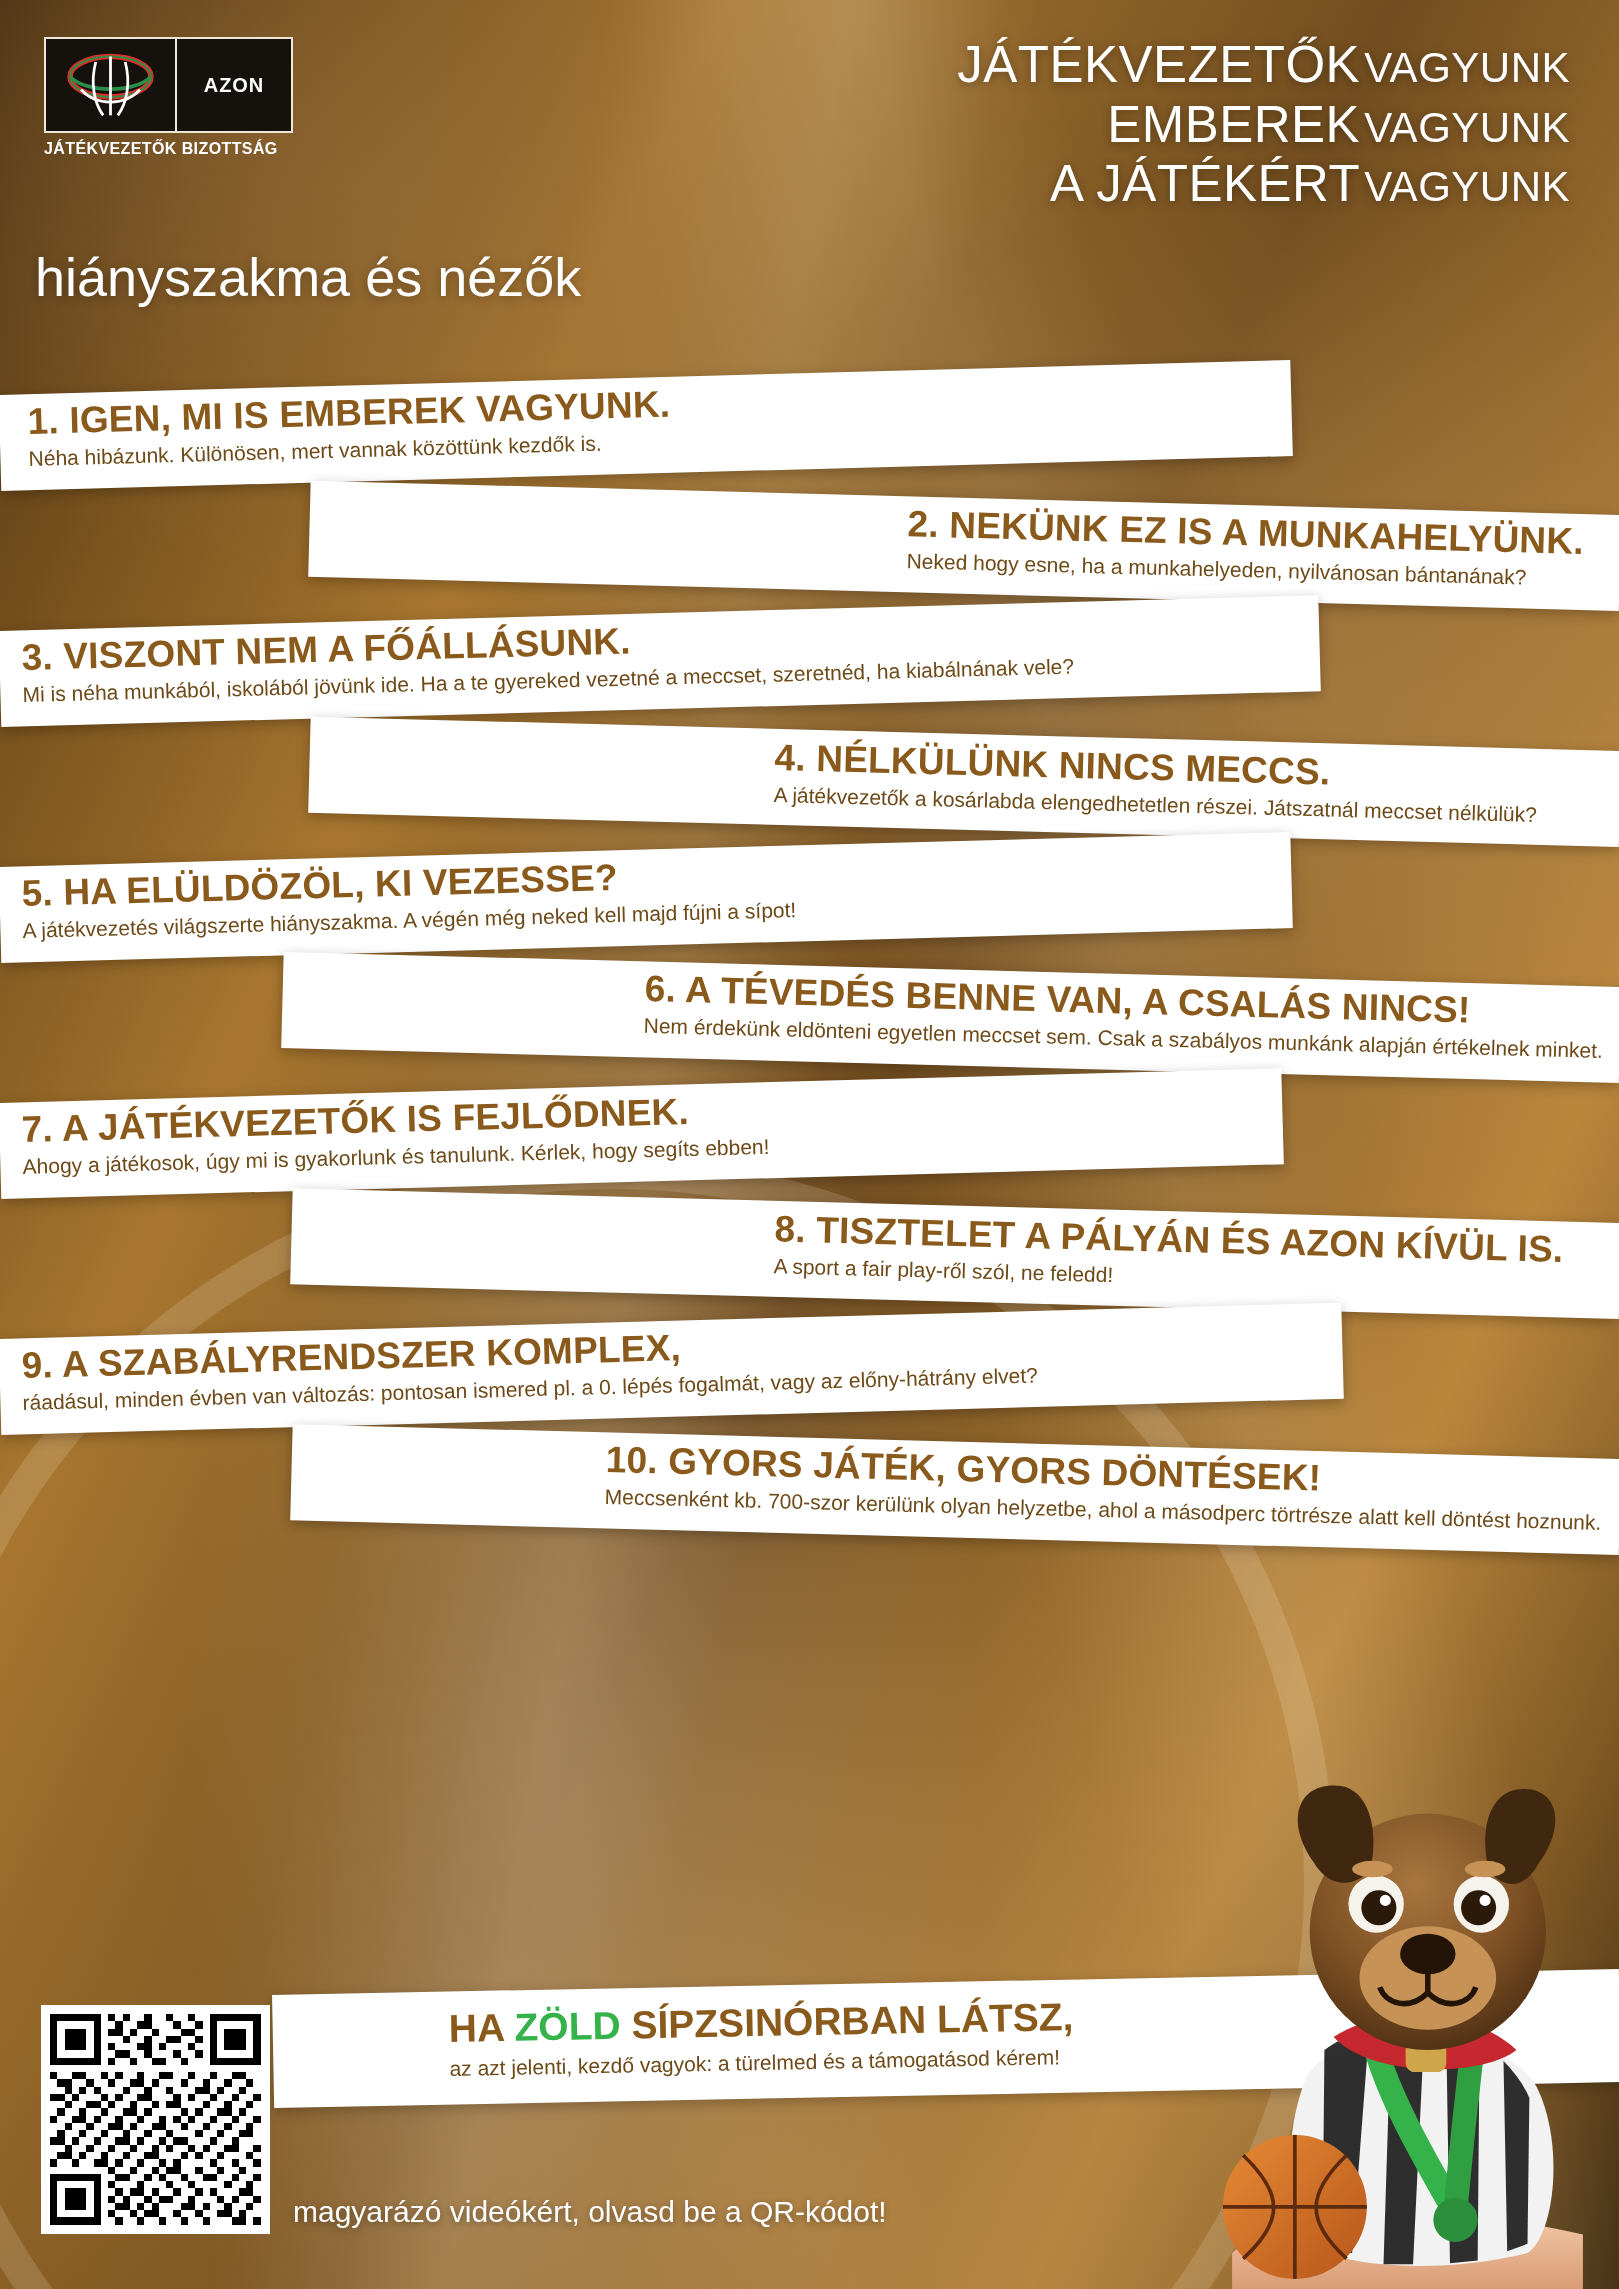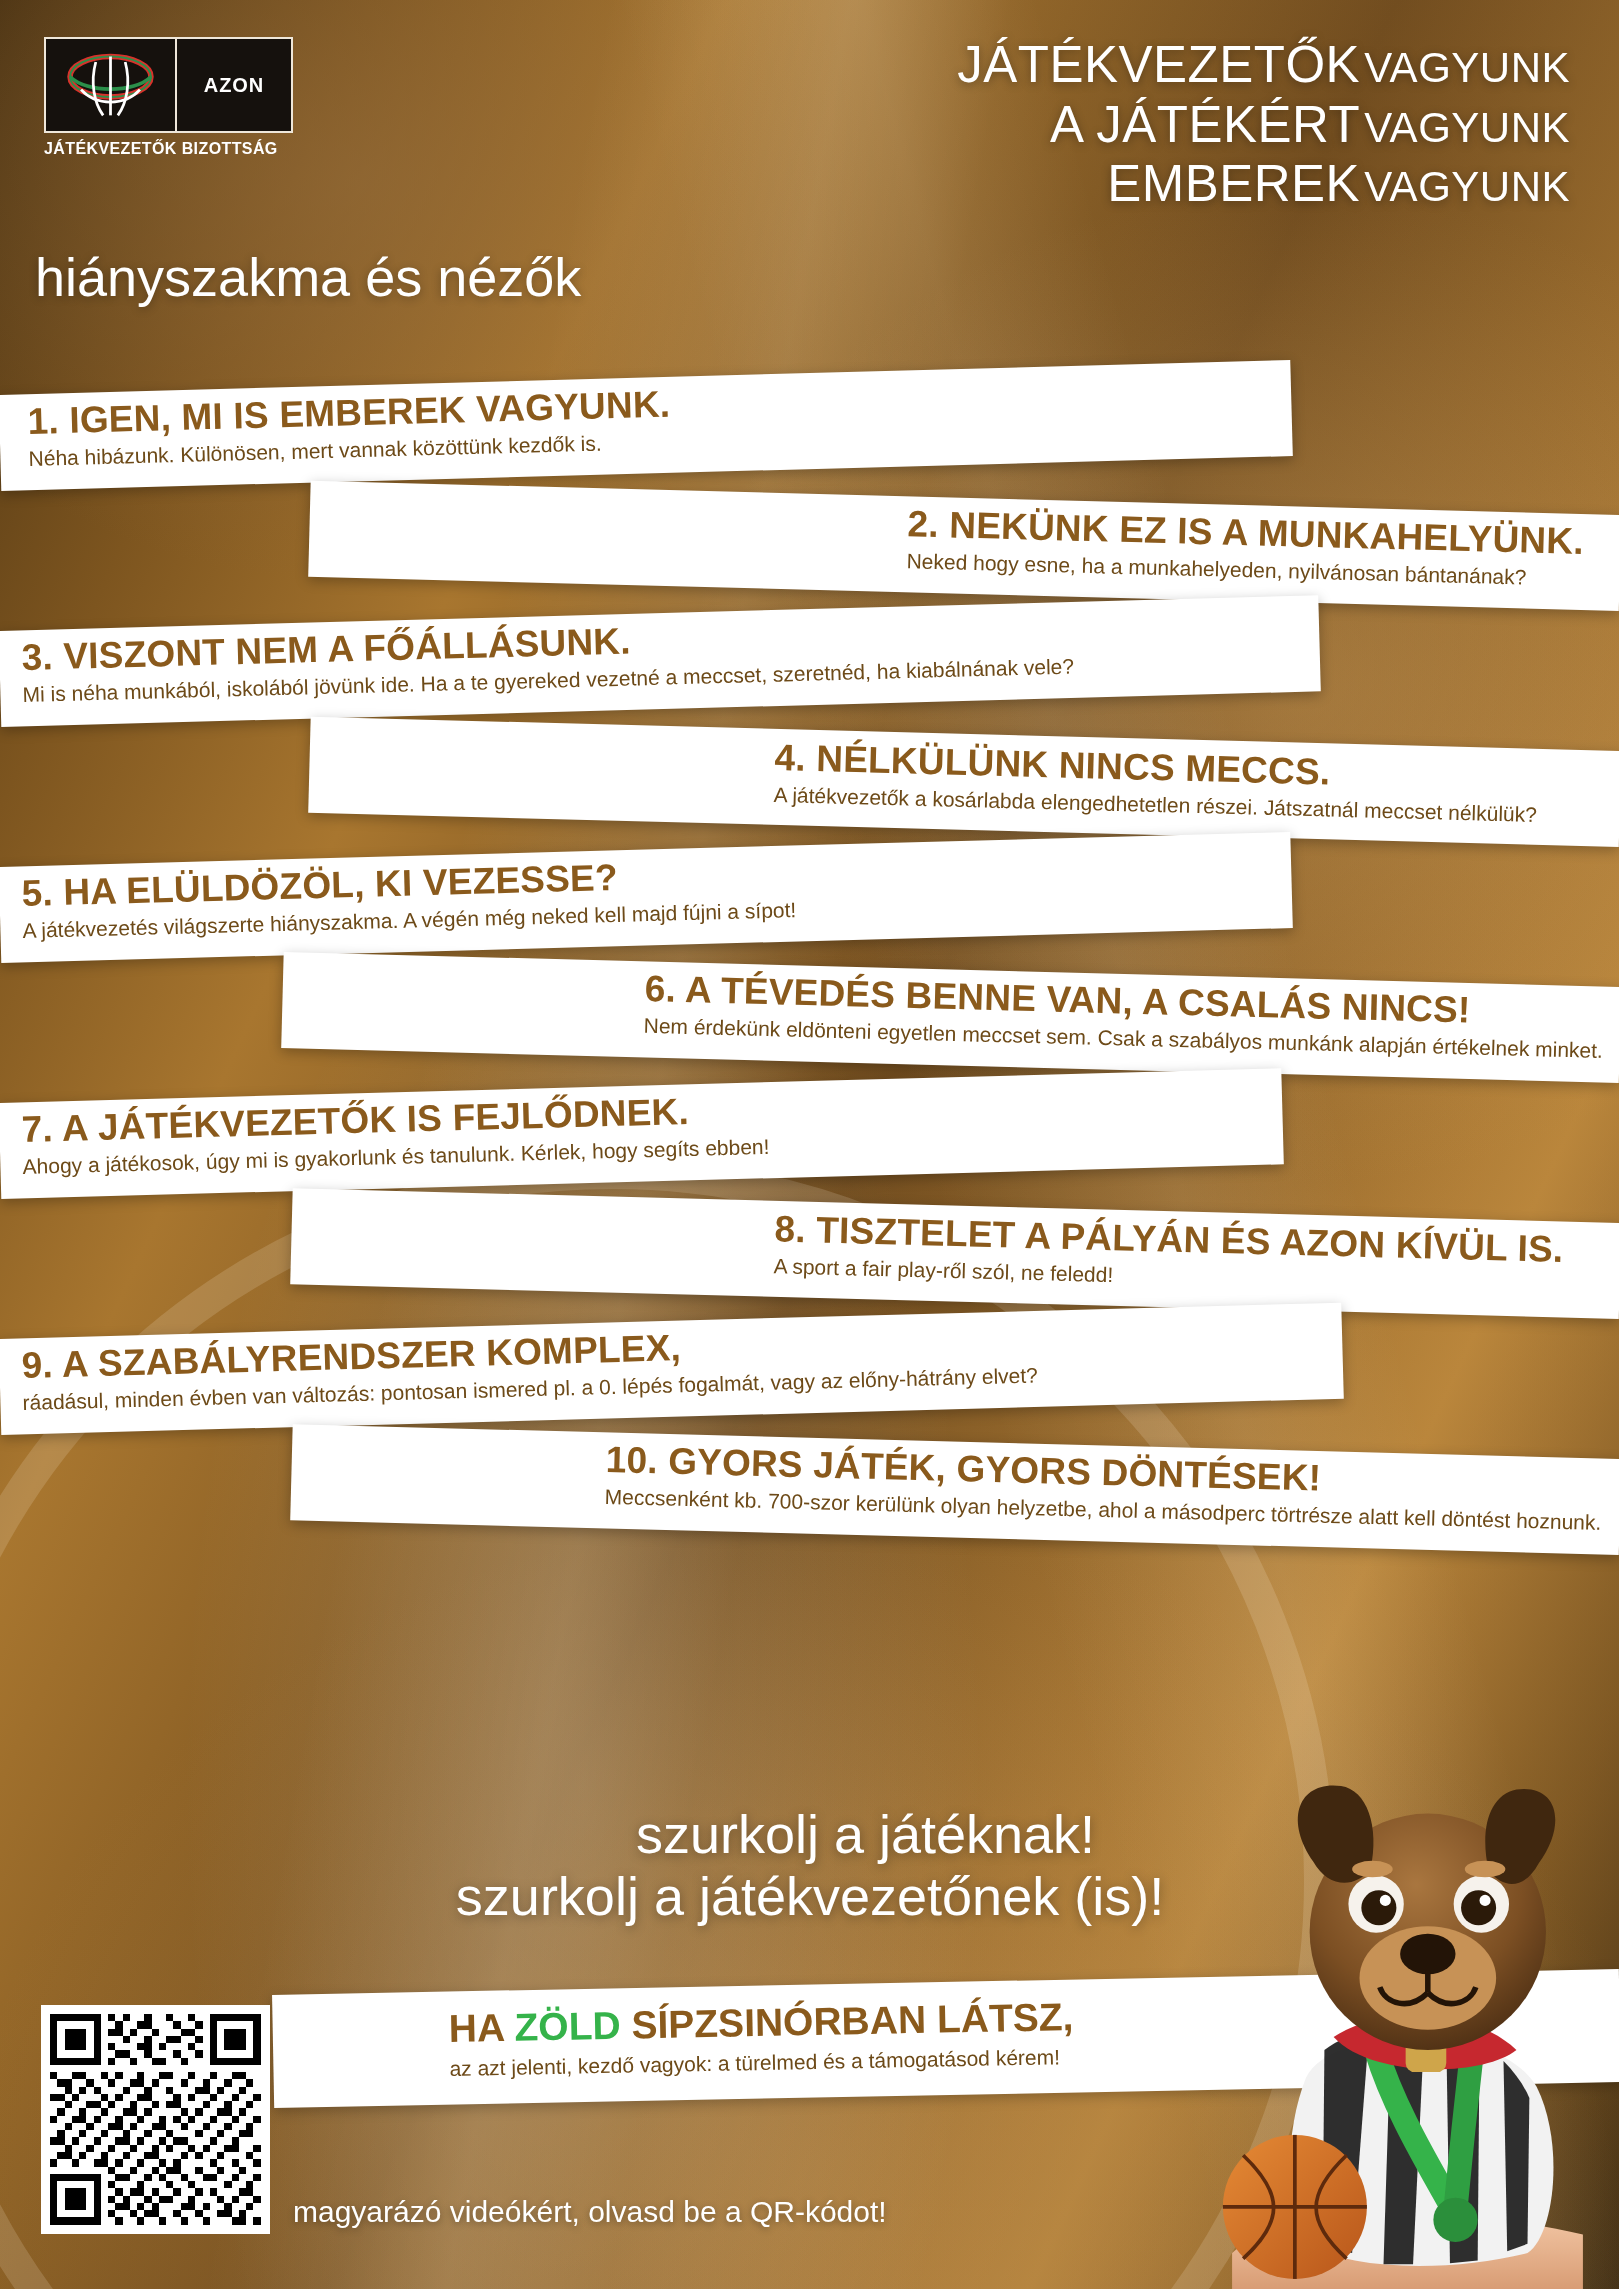--- a/index.html
+++ b/index.html
@@ -265,25 +265,25 @@
     </div>
     <div class="logo-caption">JÁTÉKVEZETŐK BIZOTTSÁG</div>
   </div>
 
   <div class="slogan">
     <div class="line">
       <span class="strong">JÁTÉKVEZETŐK</span>
       <span class="light">VAGYUNK</span>
     </div>
     <div class="line">
+      <span class="strong">EMBEREK</span>
+      <span class="light">VAGYUNK</span>
+    </div>
+    <div class="line">
       <span class="strong">A JÁTÉKÉRT</span>
-      <span class="light">VAGYUNK</span>
-    </div>
-    <div class="line">
-      <span class="strong">EMBEREK</span>
       <span class="light">VAGYUNK</span>
     </div>
   </div>
 
   <div class="subtitle">
     <div>hiányszakma és nézők</div>
   </div>
 
   <div class="points">
 
@@ -362,24 +362,20 @@
     <div class="point">
       <div class="band right tilt-b" style="width:1329px; top:9.2px;"></div>
       <div class="ptext tilt-b" style="right:18.5px; top:14.8px;">
         <div class="ptitle">10. GYORS JÁTÉK, GYORS DÖNTÉSEK!</div>
         <div class="psub">Meccsenként kb. 700-szor kerülünk olyan helyzetbe, ahol a másodperc törtrésze alatt kell döntést hoznunk.</div>
       </div>
     </div>
 
   </div>
 
-  <div class="cheer">
-    <div class="l1">szurkolj a játéknak!</div>
-    <div class="l2">szurkolj a játékvezetőnek (is)!</div>
-  </div>
 
   <div class="green-band"></div>
   <div class="green-text">
     <div class="g1"><span>HA </span><span class="zold">ZÖLD</span><span> SÍPZSINÓRBAN LÁTSZ,</span></div>
     <div class="g2">az azt jelenti, kezdő vagyok: a türelmed és a támogatásod kérem!</div>
   </div>
 
   <div class="qr-wrap">
     <svg viewBox="0 0 29 29" shape-rendering="crispEdges" aria-hidden="true">
       <rect width="29" height="29" fill="#ffffff"></rect>

